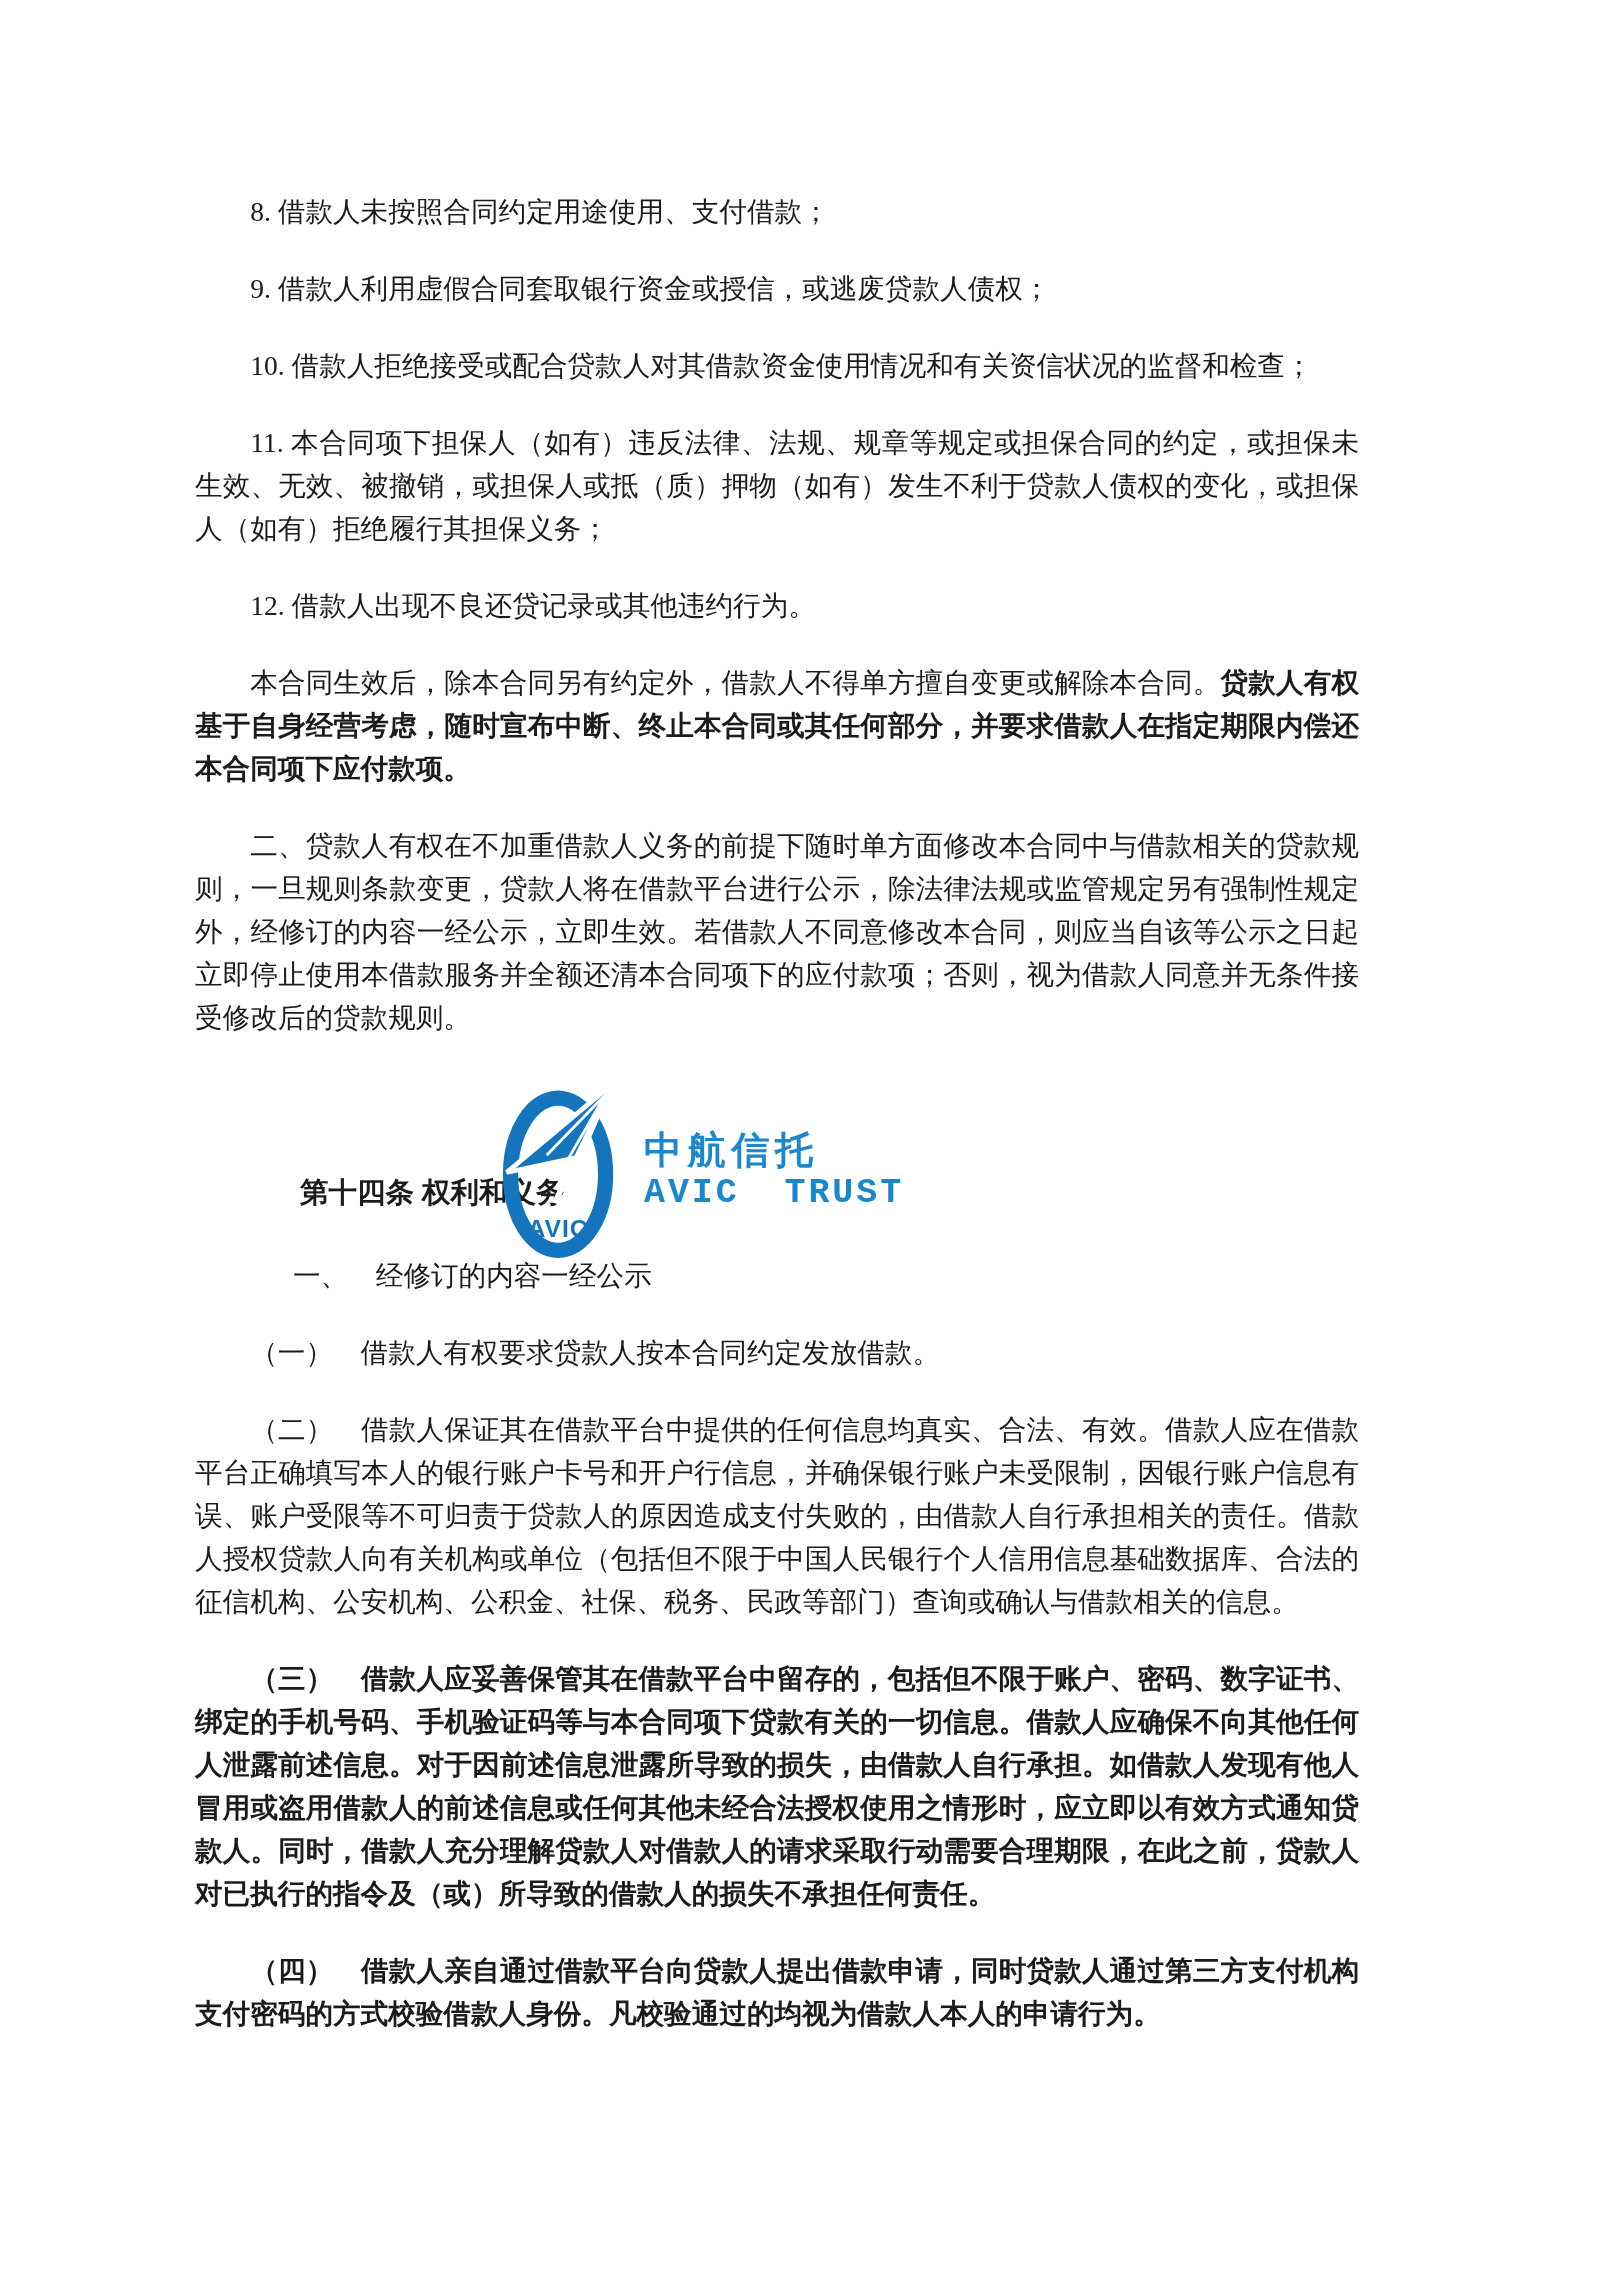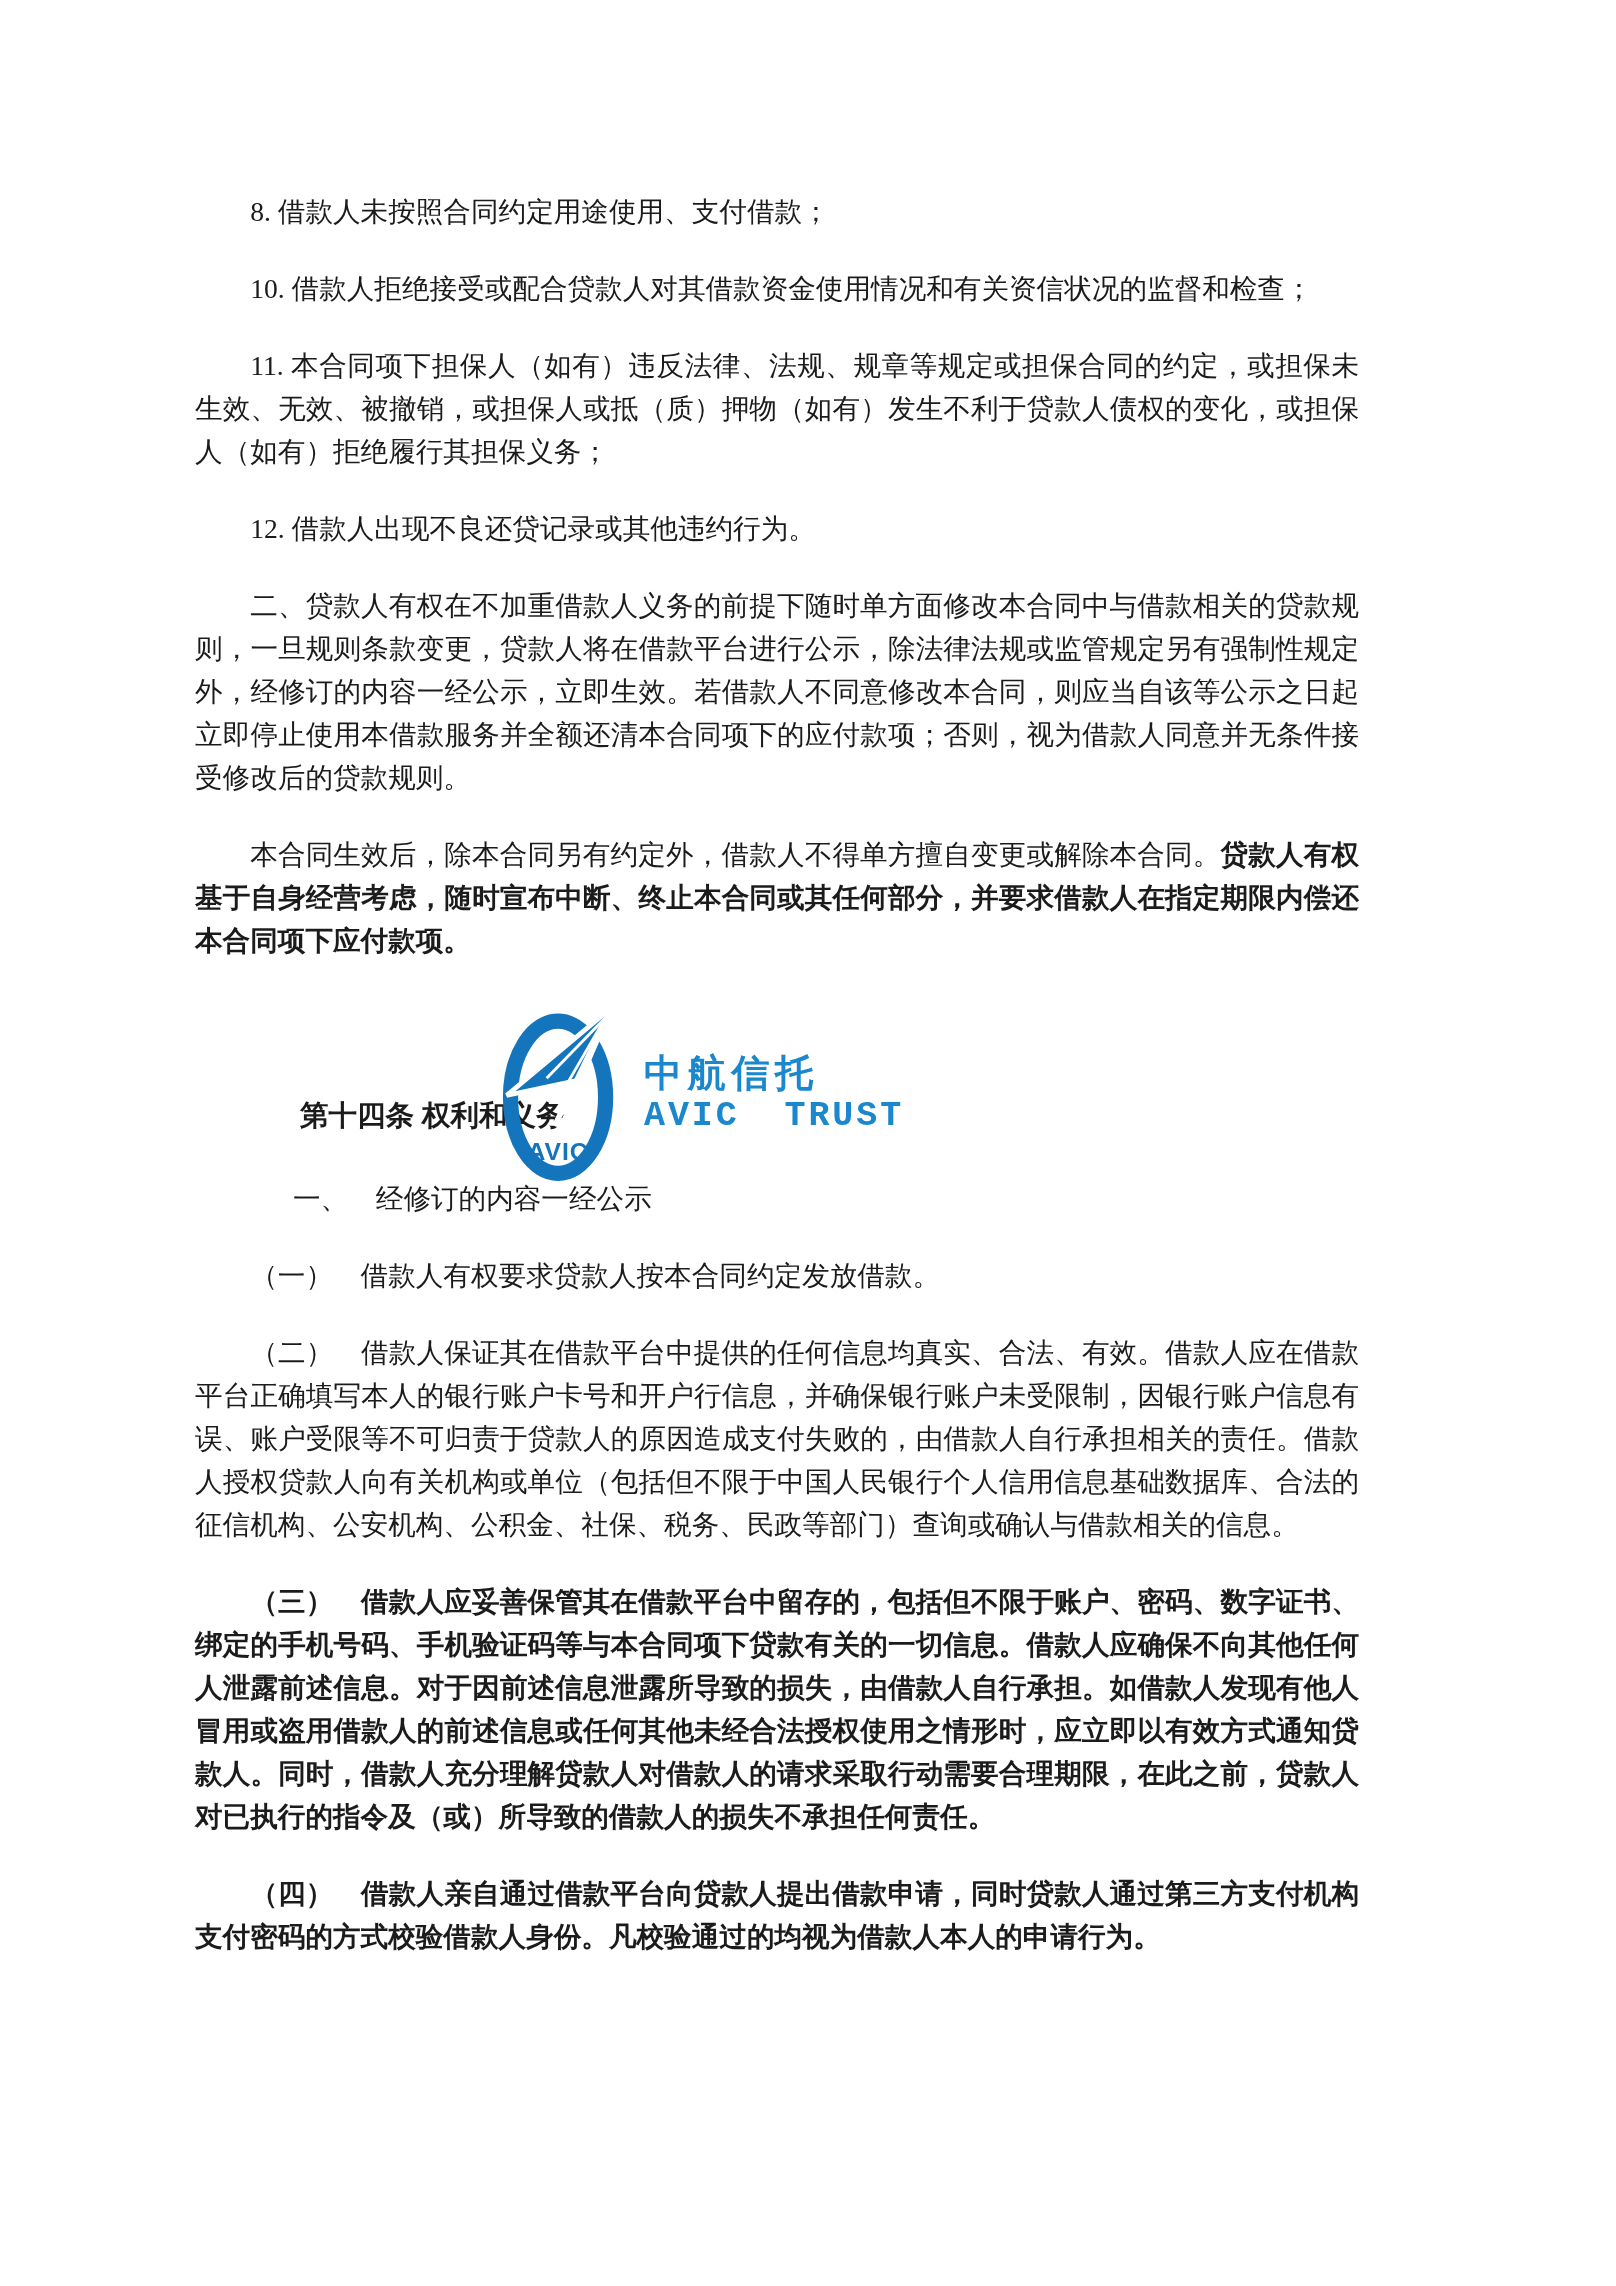--- a/index.html
+++ b/index.html
@@ -63,27 +63,28 @@
     line-height:1.1;
     margin-top:1.9px;
   }
 </style>
 </head>
 <body>
 
 <div class="page">
 
   <p class="para">8. 借款人未按照合同约定用途使用、支付借款；</p>
+  <p class="para">9. 借款人利用虚假合同套取银行资金或授信，或逃废贷款人债权；</p>
   <p class="para">10. 借款人拒绝接受或配合贷款人对其借款资金使用情况和有关资信状况的监督和检查；</p>
   <p class="para">11. 本合同项下担保人（如有）违反法律、法规、规章等规定或担保合同的约定，或担保未生效、无效、被撤销，或担保人或抵（质）押物（如有）发生不利于贷款人债权的变化，或担保人（如有）拒绝履行其担保义务；</p>
   <p class="para">12. 借款人出现不良还贷记录或其他违约行为。</p>
 
+  <p class="para"><span>本合同生效后，除本合同另有约定外，借款人不得单方擅自变更或解除本合同。</span><span class="bold-sans">贷款人有权基于自身经营考虑，随时宣布中断、终止本合同或其任何部分，并要求借款人在指定期限内偿还本合同项下应付款项。</span></p>
+
   <p class="para">二、贷款人有权在不加重借款人义务的前提下随时单方面修改本合同中与借款相关的贷款规则，一旦规则条款变更，贷款人将在借款平台进行公示，除法律法规或监管规定另有强制性规定外，经修订的内容一经公示，立即生效。若借款人不同意修改本合同，则应当自该等公示之日起立即停止使用本借款服务并全额还清本合同项下的应付款项；否则，视为借款人同意并无条件接受修改后的贷款规则。</p>
-
-  <p class="para"><span>本合同生效后，除本合同另有约定外，借款人不得单方擅自变更或解除本合同。</span><span class="bold-sans">贷款人有权基于自身经营考虑，随时宣布中断、终止本合同或其任何部分，并要求借款人在指定期限内偿还本合同项下应付款项。</span></p>
 
   <div class="logo-row">
     <h3 class="article-heading">第十四条 权利和义务</h3>
 
     <div class="logo">
       <span>
         <svg width="116" height="181" viewBox="0 0 122 190" xmlns="http://www.w3.org/2000/svg">
           <ellipse cx="60" cy="100" rx="50" ry="80" fill="none" stroke="#1474BC" stroke-width="16"></ellipse>
           <polygon points="116,6 6,98 82,82" fill="#1474BC" stroke="#ffffff" stroke-width="5"></polygon>
           <polygon points="116,6 56,130 84,80" fill="#1474BC" stroke="#ffffff" stroke-width="5"></polygon>

